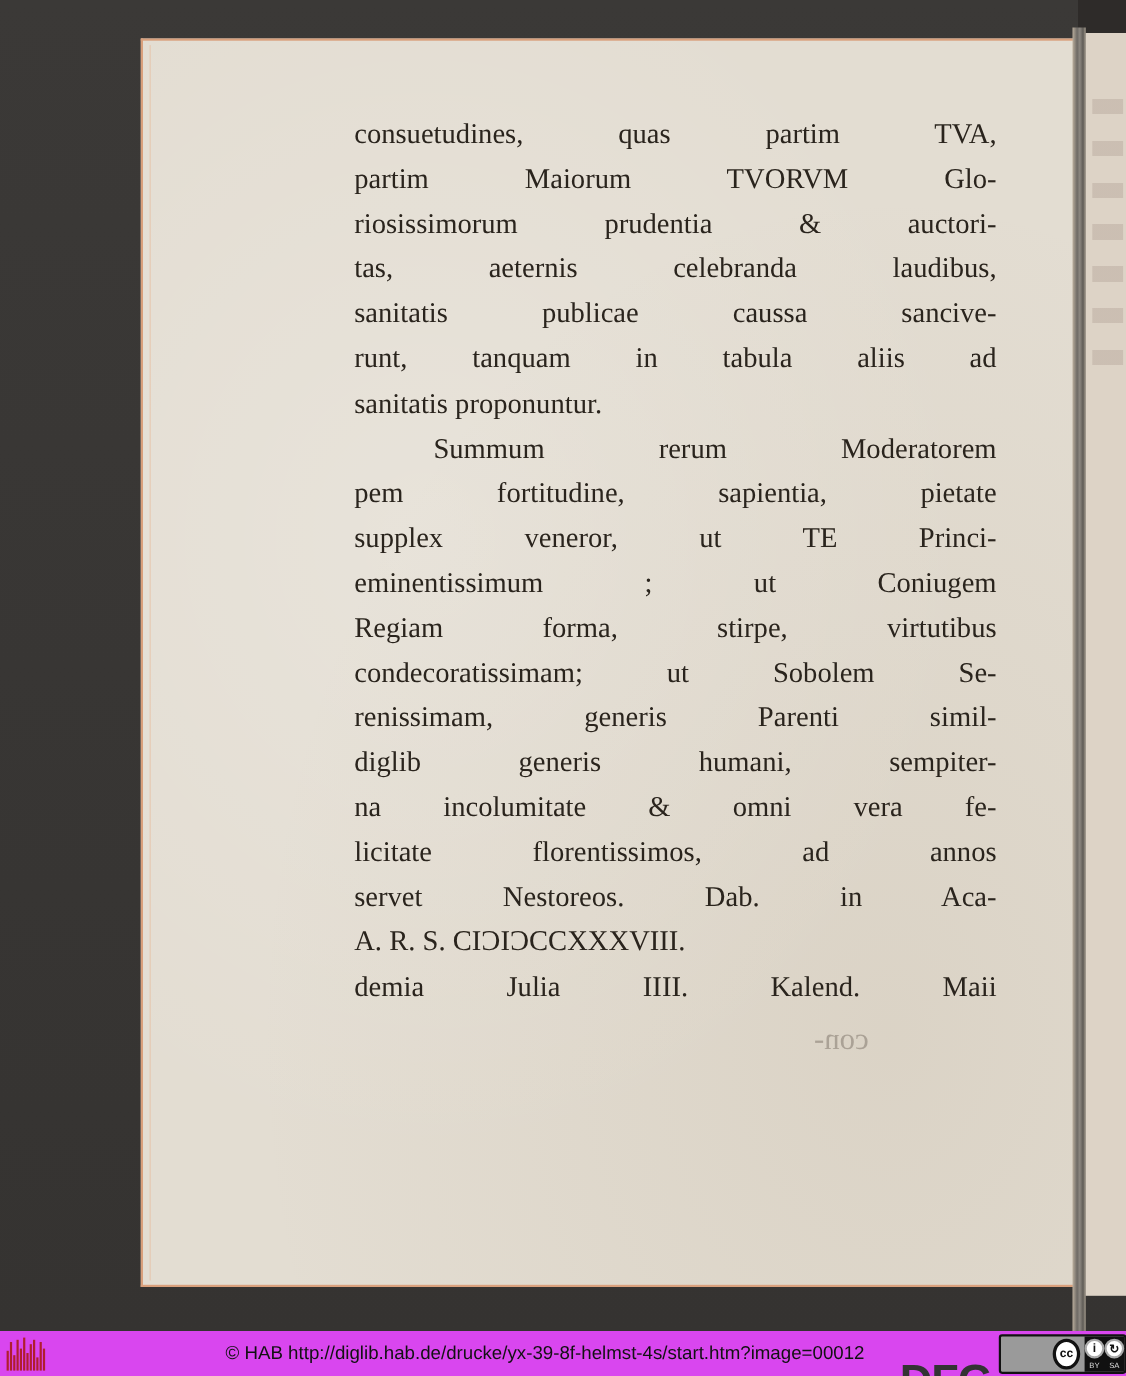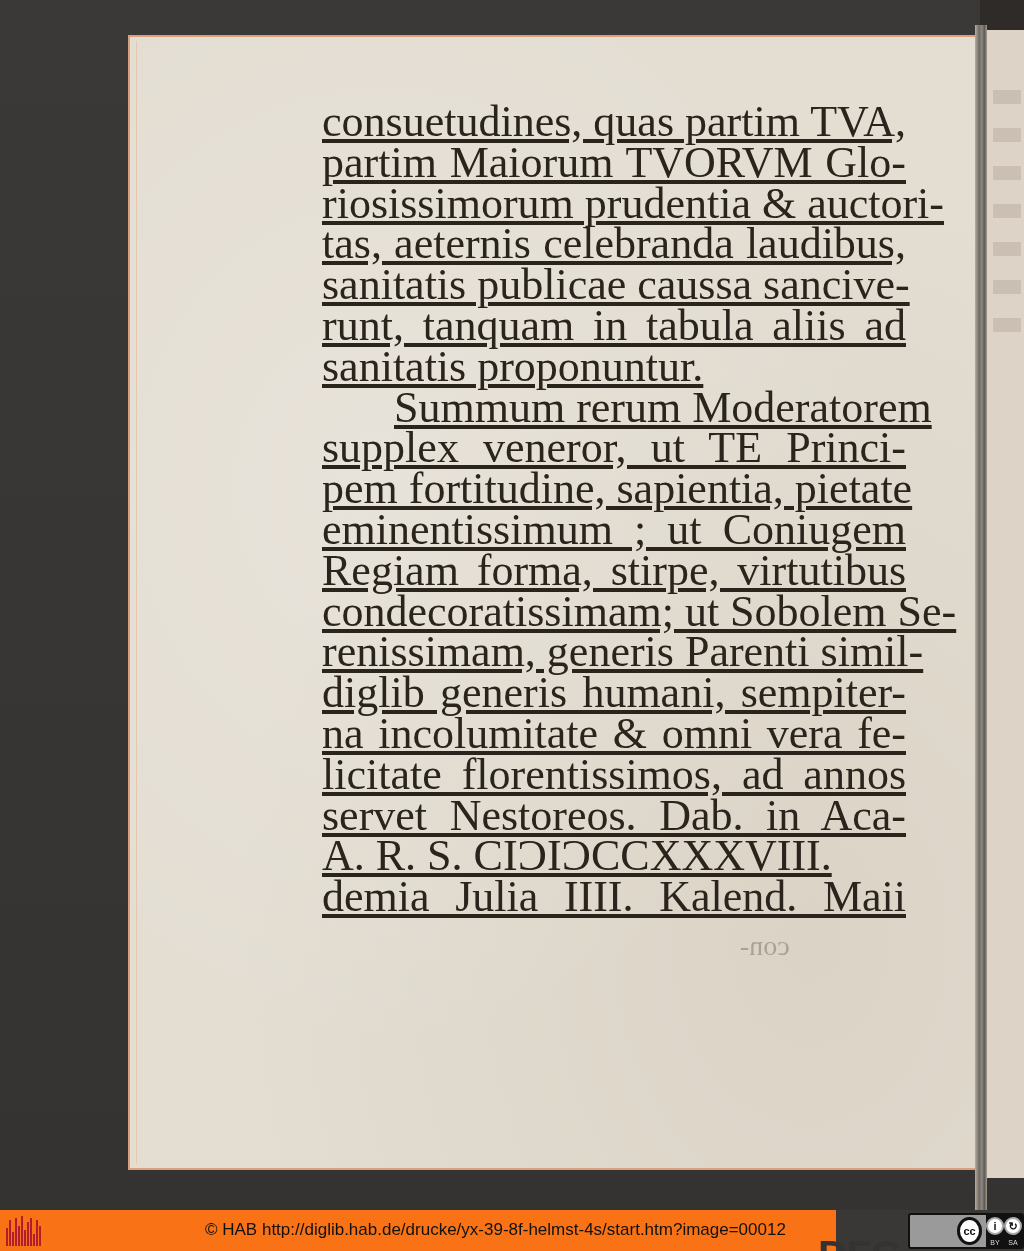--- a/index.html
+++ b/index.html
@@ -36,40 +36,39 @@
   .next-page .ghost {
     position:absolute; left:6px; top:60px; width:28px; height:260px;
     background:repeating-linear-gradient(180deg, rgba(150,130,120,0.25) 0 14px, transparent 14px 38px);
   }
   .top-right-dark {
     position:absolute; left:980px; top:0; width:44px; height:32px; background:#2e2b29;
   }
   .text-block {
     position:absolute; left:322px; top:102px; width:584px;
     color:#2a241d;
-    font-size:44px;
+    font-size:26px;
     line-height:40.8px;
     text-align:justify;
-    text-decoration:underline;
   }
   .line {
     display:block; white-space:nowrap;
     text-align-last:justify; text-align:justify;
     height:40.8px;
   }
   .line.last { text-align-last:left; }
   .line.indent { padding-left:72px; }
   .catch {
     position:absolute; left:740px; top:930px;
     color:rgba(80,70,60,0.35); font-size:28px;
     transform:scaleX(-1);
   }
   .footer {
-    position:absolute; left:0; top:1210px; width:836px; height:41px;
-    background:#f97316;
+    position:absolute; left:0; top:1210px; width:1024px; height:41px;
+    background:#d946ef;
   }
   .footer .hab-logo {
     position:absolute; left:6px; top:6px; width:40px; height:30px;
     display:flex; align-items:flex-end; gap:1px;
   }
   .hab-logo span { display:block; width:2px; background:#b01e2e; }
   .footer .copyright {
     position:absolute; left:205px; top:10px;
     font-family:"Liberation Sans", sans-serif; font-size:17px; color:#111;
     white-space:nowrap;
@@ -122,22 +121,22 @@
 
 <div class="text-block">
   <span class="line">consuetudines, quas partim TVA,</span>
   <span class="line">partim Maiorum TVORVM Glo-</span>
   <span class="line">riosissimorum prudentia &amp; auctori-</span>
   <span class="line">tas, aeternis celebranda laudibus,</span>
   <span class="line">sanitatis publicae caussa sancive-</span>
   <span class="line">runt, tanquam in tabula aliis ad</span>
   <span class="line last">sanitatis proponuntur.</span>
   <span class="line indent">Summum rerum Moderatorem</span>
+  <span class="line">pem fortitudine, sapientia, pietate</span>
   <span class="line">supplex veneror, ut TE Princi-</span>
-  <span class="line">pem fortitudine, sapientia, pietate</span>
   <span class="line">eminentissimum ; ut Coniugem</span>
   <span class="line">Regiam forma, stirpe, virtutibus</span>
   <span class="line">condecoratissimam; ut Sobolem Se-</span>
   <span class="line">renissimam, generis Parenti simil-</span>
   <span class="line">diglib generis humani, sempiter-</span>
   <span class="line">na incolumitate &amp; omni vera fe-</span>
   <span class="line">licitate florentissimos, ad annos</span>
   <span class="line">servet Nestoreos.   Dab. in Aca-</span>
   <span class="line last">A. R. S. CIƆIƆCCXXXVIII.</span>
   <span class="line">demia Julia IIII. Kalend. Maii</span>

